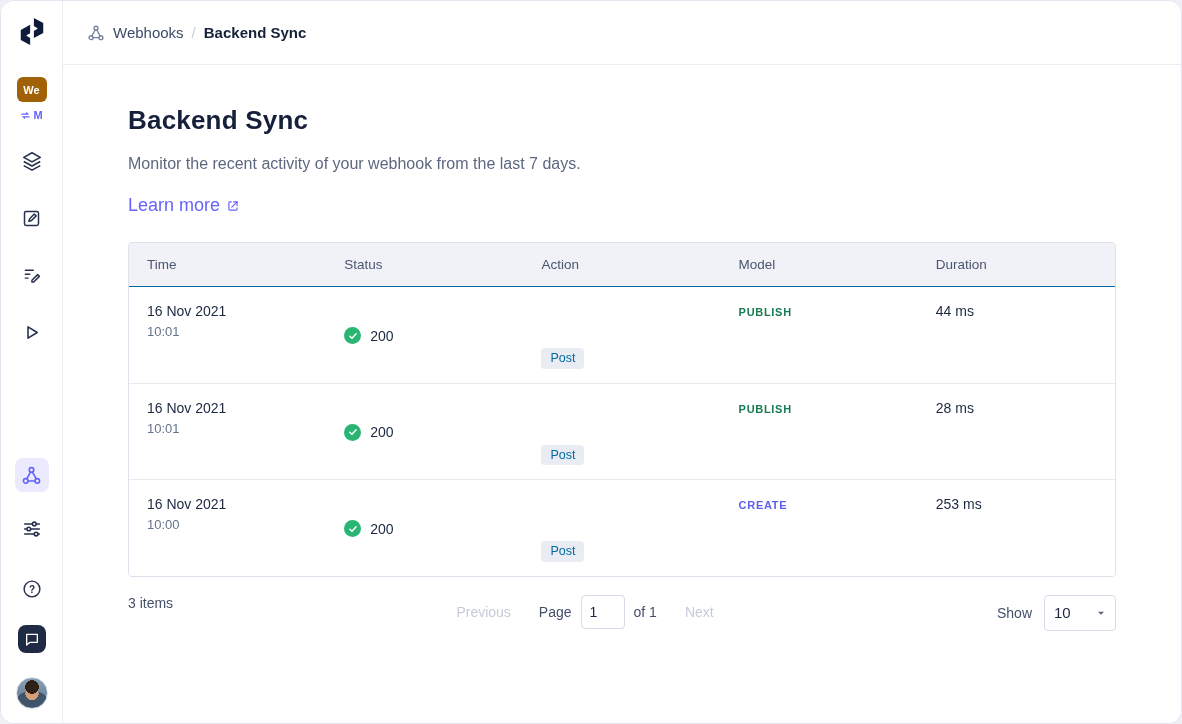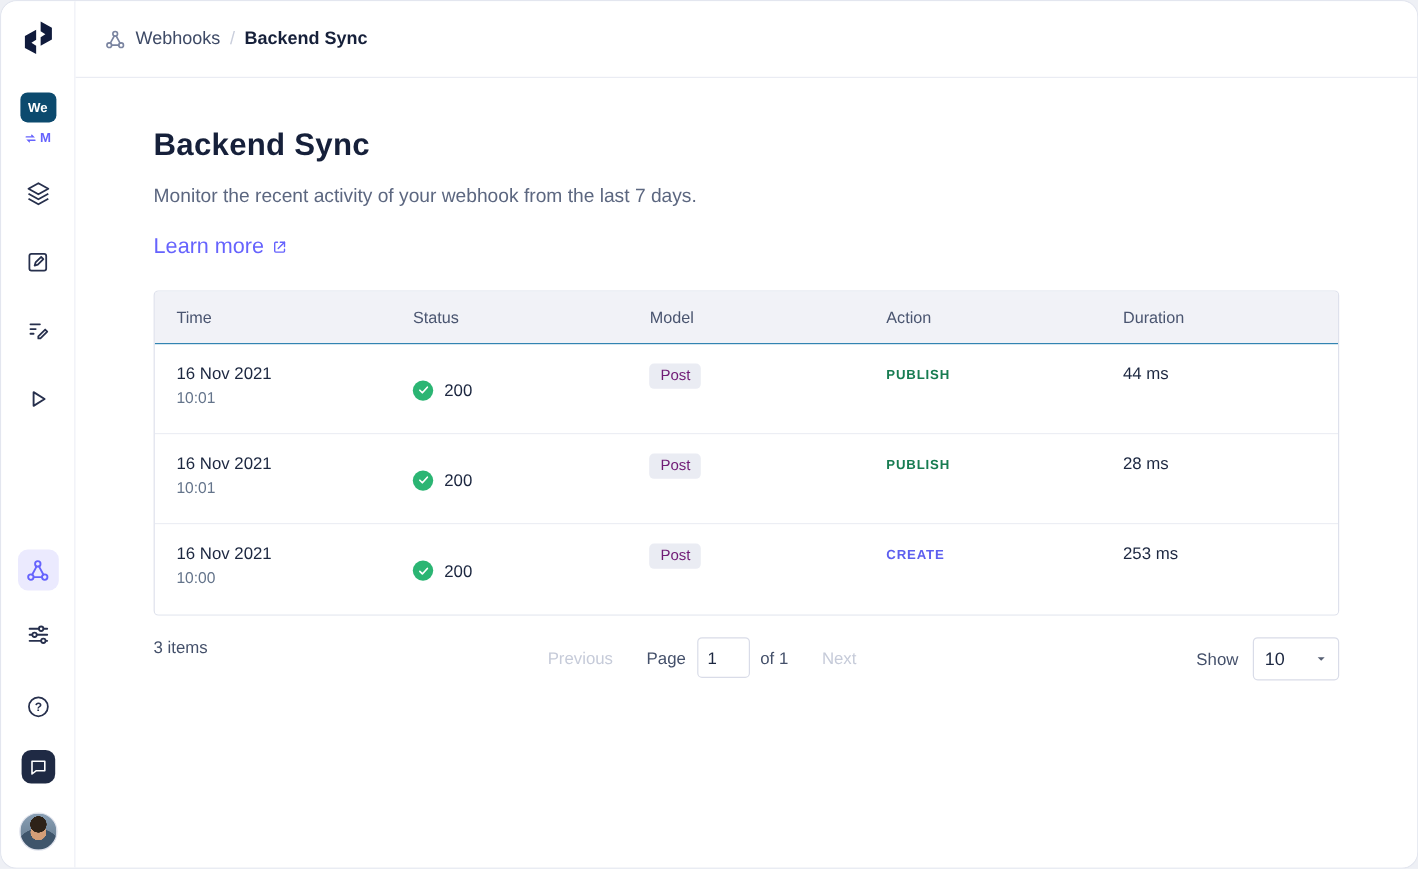--- a/index.html
+++ b/index.html
@@ -2,21 +2,21 @@
 <html><head>
 <meta charset="utf-8">
 <style>
   * { margin:0; padding:0; box-sizing:border-box; }
   html,body { width:1182px; height:724px; background:#eef0f5; font-family:"Liberation Sans", sans-serif; }
   .app { width:1182px; height:724px; background:#ffffff; border-radius:14px; overflow:hidden; display:flex; border:1px solid #e3e6ef; }
 
   
   .sidebar { width:62px; flex:0 0 62px; border-right:1px solid #eaecf3; display:flex; flex-direction:column; align-items:center; padding:10px 0 14px 0; background:#fff; }
   .logo { width:38px; height:40px; display:flex; align-items:center; justify-content:center; cursor:pointer; }
-  .project-badge { margin-top:26px; width:30px; height:25px; background:#0c4a6e; border-radius:6px; color:#fff; font-size:11px; font-weight:700; display:flex; align-items:center; justify-content:center; cursor:pointer; }
+  .project-badge { margin-top:26px; width:30px; height:25px; background:#a16207; border-radius:6px; color:#fff; font-size:11px; font-weight:700; display:flex; align-items:center; justify-content:center; cursor:pointer; }
   .env-badge { margin-top:7px; color:#6663fd; font-size:11px; font-weight:600; display:flex; align-items:center; gap:2px; cursor:pointer; }
   .nav-icons { margin-top:28px; display:flex; flex-direction:column; align-items:center; gap:33px; }
   .icon-btn { width:24px; height:24px; display:flex; align-items:center; justify-content:center; color:#27304d; cursor:pointer; }
   .icon-btn svg { display:block; }
   .spacer { flex:1; }
   .webhook-active { width:34px; height:34px; border-radius:8px; background:#ebeafe; color:#6663fd; display:flex; align-items:center; justify-content:center; cursor:pointer; }
   .sliders-wrap { margin-top:25px; }
   .bottom-icons { margin-top:36px; display:flex; flex-direction:column; align-items:center; gap:24px; }
   .feedback-btn { width:28px; height:28px; background:#1f2a44; border-radius:8px; display:flex; align-items:center; justify-content:center; color:#fff; cursor:pointer; }
   .avatar { width:32px; height:32px; border-radius:50%; cursor:pointer; border:1px solid #dfe2ec;
@@ -44,21 +44,21 @@
   .table { margin-top:26px; border:1px solid #dee1ec; border-radius:4px; overflow:hidden; background:#fff; }
   .thead { display:grid; grid-template-columns:repeat(5,1fr); background:#f1f2f7; border-bottom:1px solid #0369a1; }
   .th { padding:14px 12px 14px 18px; font-size:13.5px; color:#4a5570; }
   .trow { display:grid; grid-template-columns:repeat(5,1fr); border-bottom:1px solid #e8eaf2; min-height:75px; cursor:pointer; background:#fff; }
   .trow:last-child { border-bottom:none; }
   .cell { padding:16px 12px 14px 18px; font-size:14px; color:#1c2740; }
   .cell-time { display:flex; flex-direction:column; gap:5px; }
   .time-sub { font-size:13px; color:#64748b; }
   .cell-status { display:flex; align-items:center; gap:9px; }
   .check-badge { width:17px; height:17px; border-radius:50%; background:#2bb573; display:flex; align-items:center; justify-content:center; flex:0 0 17px; }
-  .model-chip { display:inline-block; background:#eaecf3; color:#701a75; font-size:12.5px; border-radius:4px; padding:4px 9px; line-height:1; }
+  .model-chip { display:inline-block; background:#eaecf3; color:#0369a1; font-size:12.5px; border-radius:4px; padding:4px 9px; line-height:1;margin-top:45px; }
   .action-text { font-size:11px; font-weight:700; letter-spacing:0.7px; }
 
   
   .pagination { margin-top:18px; display:flex; align-items:flex-start; font-size:14px; color:#44506a;gap:29px; }
   .pg-left { flex:0 0 auto; }
   .pg-center { flex:1; display:flex; align-items:center; justify-content:center; gap:28px; }
   .pg-disabled { color:#c6cbd9; cursor:default; }
   .pg-page-group { display:flex; align-items:center; gap:9px; }
   .page-input { width:44px; height:34px; border:1px solid #d9dce8; border-radius:4px; padding:0 8px; font-size:14px; color:#1c2740; font-family:"Liberation Sans", sans-serif; }
   .pg-right { flex:0 0 auto; display:flex; align-items:center; gap:12px; }
@@ -186,22 +186,22 @@
           <path d="M13 5h6v6"></path>
             <path d="M19 5l-9 9"></path>
         </svg>
       </a>
 
       
       <div class="table">
         <div class="thead">
           <div class="th">Time</div>
           <div class="th">Status</div>
+          <div class="th">Action</div>
           <div class="th">Model</div>
-          <div class="th">Action</div>
           <div class="th">Duration</div>
         </div>
 
         <div class="trow">
           <div class="cell cell-time">
             <span>16 Nov 2021</span>
             <span class="time-sub">10:01</span>
           </div>
           <div class="cell cell-status">
             <span class="check-badge">

